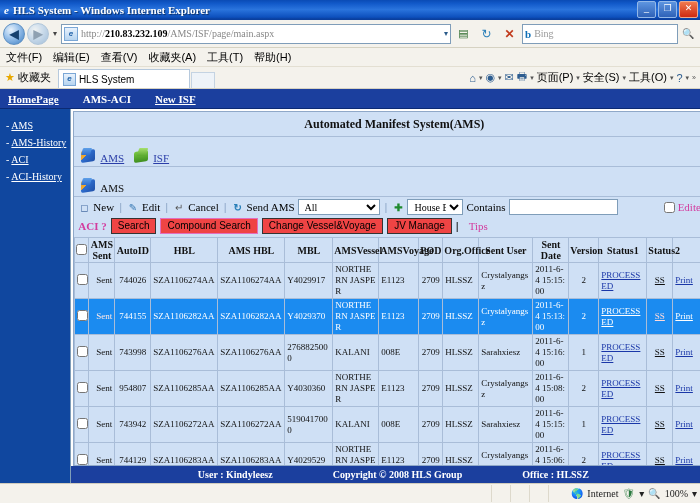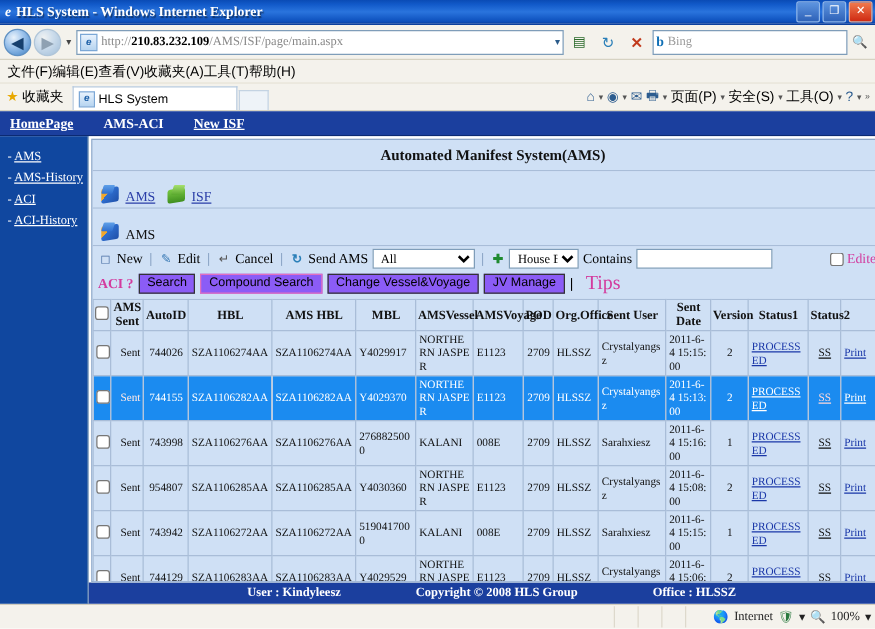--- a/index.html
+++ b/index.html
@@ -84,21 +84,21 @@
   }
   .searchbox .blogo {
     color:#0f6fb5;font-weight:bold;font-size:11px;margin-right:3px;font-family:"Liberation Serif",serif;
   }
   .searchbox .sph { color:#9a9a9a; font-size:10px; font-family:"Liberation Serif",serif;}
   .searchgo { width:17px;height:18px;display:flex;align-items:center;justify-content:center;color:#2b6ea8;font-size:10px;}
 
   
   .menubar {
     height: 18px; background:#f4f2ec; display:flex; align-items:center;
-    padding-left: 6px; 
+    padding-left: 6px; gap: 11px;
     border-bottom: 1px solid #e3dfd2;
   }
   .menubar span { font-size:11px; color:#000; }
 
   
   .favbar {
     height: 21px; background:#f4f2ec; display:flex; align-items:center;
     padding-left:5px; border-bottom:1px solid #d6d2c2;
   }
   .favstar { color:#e8a800; font-size:11px; margin-right:3px;}
@@ -221,26 +221,26 @@
     height:14px; border:1px solid #7f9db9; background:#fff;
     font-size:10px; padding:0 2px; font-family:"Liberation Serif",serif;
   }
   .chkwrap { display:flex; align-items:center; gap:3px; margin-left:auto; padding-right:4px;}
   .chkwrap .cklabel { color:#d33b9e; font-size:11px; font-family:"Liberation Serif",serif;}
   input[type=checkbox] { width:11px;height:11px;margin:0; }
 
   .tbrow2 { background:#cfe0f5; display:flex; align-items:center; padding:1px 4px 3px; gap:4px;}
   .aci-q { color:#d33b9e; font-size:11px; font-weight:bold; font-family:"Liberation Serif",serif;}
   .btn {
-    font-size:10px; background:#8b5cf6; border:1px solid #333;
+    font-size:10px; background:#ef4444; border:1px solid #333;
     padding:1px 6px; color:#000; font-family:"Liberation Sans",sans-serif;
     line-height:12px;
   }
   .btn.pink { border-color:#e26fbf; }
-  .tips { color:#d33b9e; font-size:16px; text-decoration:none; margin-left:6px; font-family:"Liberation Serif",serif;}
+  .tips { color:#d33b9e; font-size:11px; text-decoration:none; margin-left:6px; font-family:"Liberation Serif",serif;}
 
   
   .tablewrap { flex:1; overflow:hidden; background:#cfe0f5; padding-right:13px;}
   table.grid { width:100%; border-collapse:collapse; table-layout:fixed;}
   table.grid th {
     background:#cfe0f5; border:1px solid #a9bdd8;
     font-size:10px; font-weight:bold; color:#111; padding:1px 1px;
     font-family:"Liberation Serif", serif; line-height:11px; text-align:center;
   }
   table.grid td {

